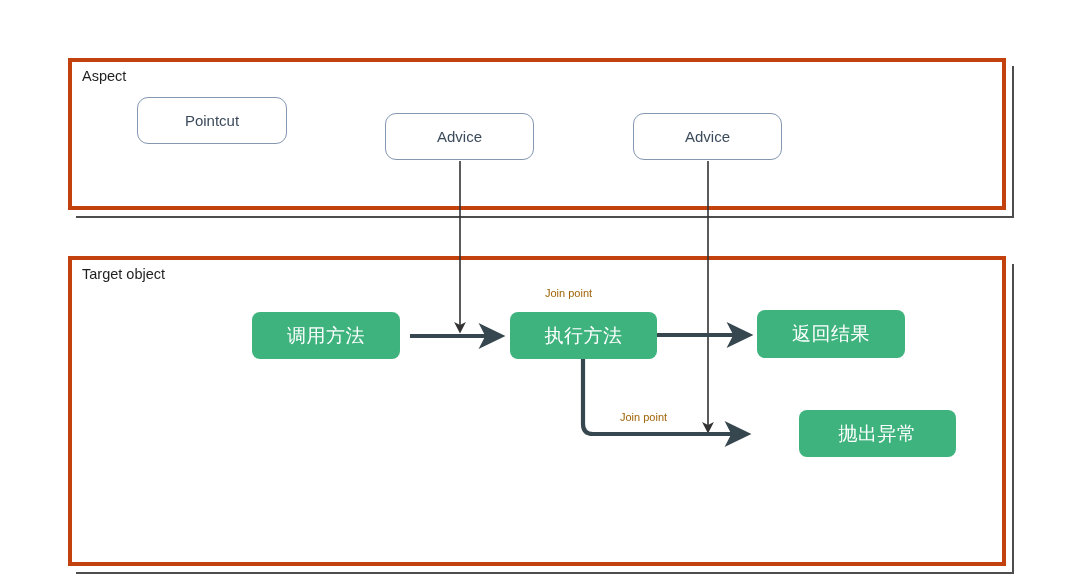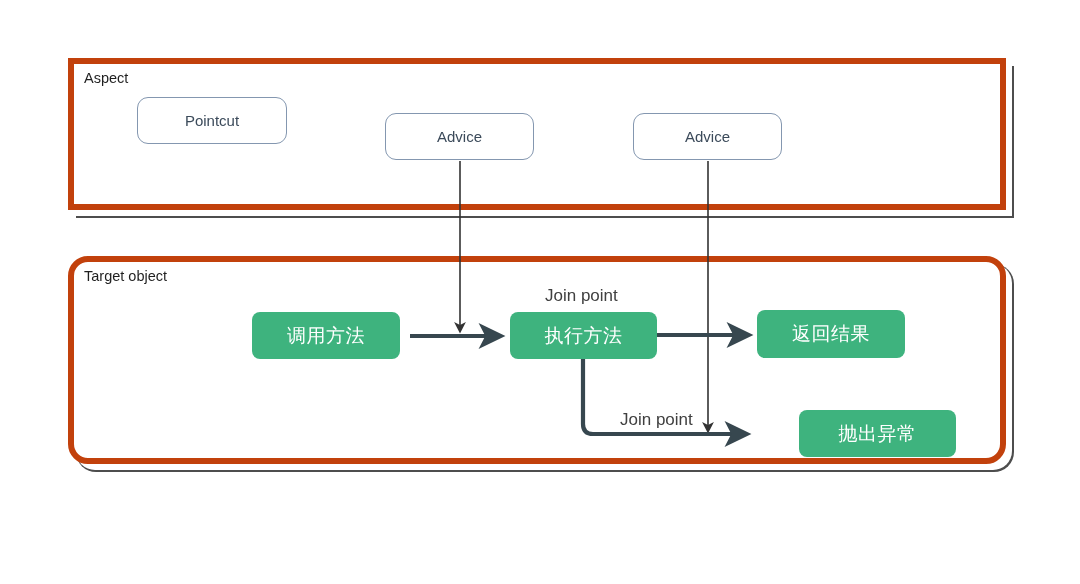--- a/index.html
+++ b/index.html
@@ -23,21 +23,21 @@
     position: absolute;
     left: 0;
     top: 0;
     width: 1080px;
     height: 584px;
   }
   
   .container-box {
     position: absolute;
     background: #ffffff;
-    border: 6px solid #c2410c;
+    border: 4px solid #c2410c;
     box-shadow: 7px 7px 0 -1px #ffffff, 8px 8px 0 0 #4d4d4d;
     box-sizing: border-box;
   }
   .container-label {
     position: absolute;
     left: 10px;
     top: 6px;
     font-size: 14.5px;
     color: #1f1f1f;
     line-height: 1.2;
@@ -67,36 +67,36 @@
     align-items: center;
     justify-content: center;
     font-size: 19px;
     color: #ffffff;
     white-space: nowrap;
     letter-spacing: 0.5px;
   }
   
   .edge-label {
     position: absolute;
-    font-size: 17px;
-    color: #404040;
+    font-size: 11px;
+    color: #a16207;
     white-space: nowrap;
     line-height: 1.1;
   }
 </style>
 </head>
 <body>
 
 <div id="canvas">
 
   <div class="container-box" style="left:68px; top:58px; width:938px; height:152px;">
     <span class="container-label">Aspect</span>
   </div>
 
-  <div class="container-box" style="left:68px; top:256px; width:938px; height:208px;border-radius:20px;">
+  <div class="container-box" style="left:68px; top:256px; width:938px; height:310px;">
     <span class="container-label">Target object</span>
   </div>
 
   <div class="node-white" style="left:137px; top:97px; width:150px; height:47px;">
     <span>Pointcut</span>
   </div>
 
   <div class="node-white" style="left:385px; top:113px; width:149px; height:47px;">
     <span>Advice</span>
   </div>

